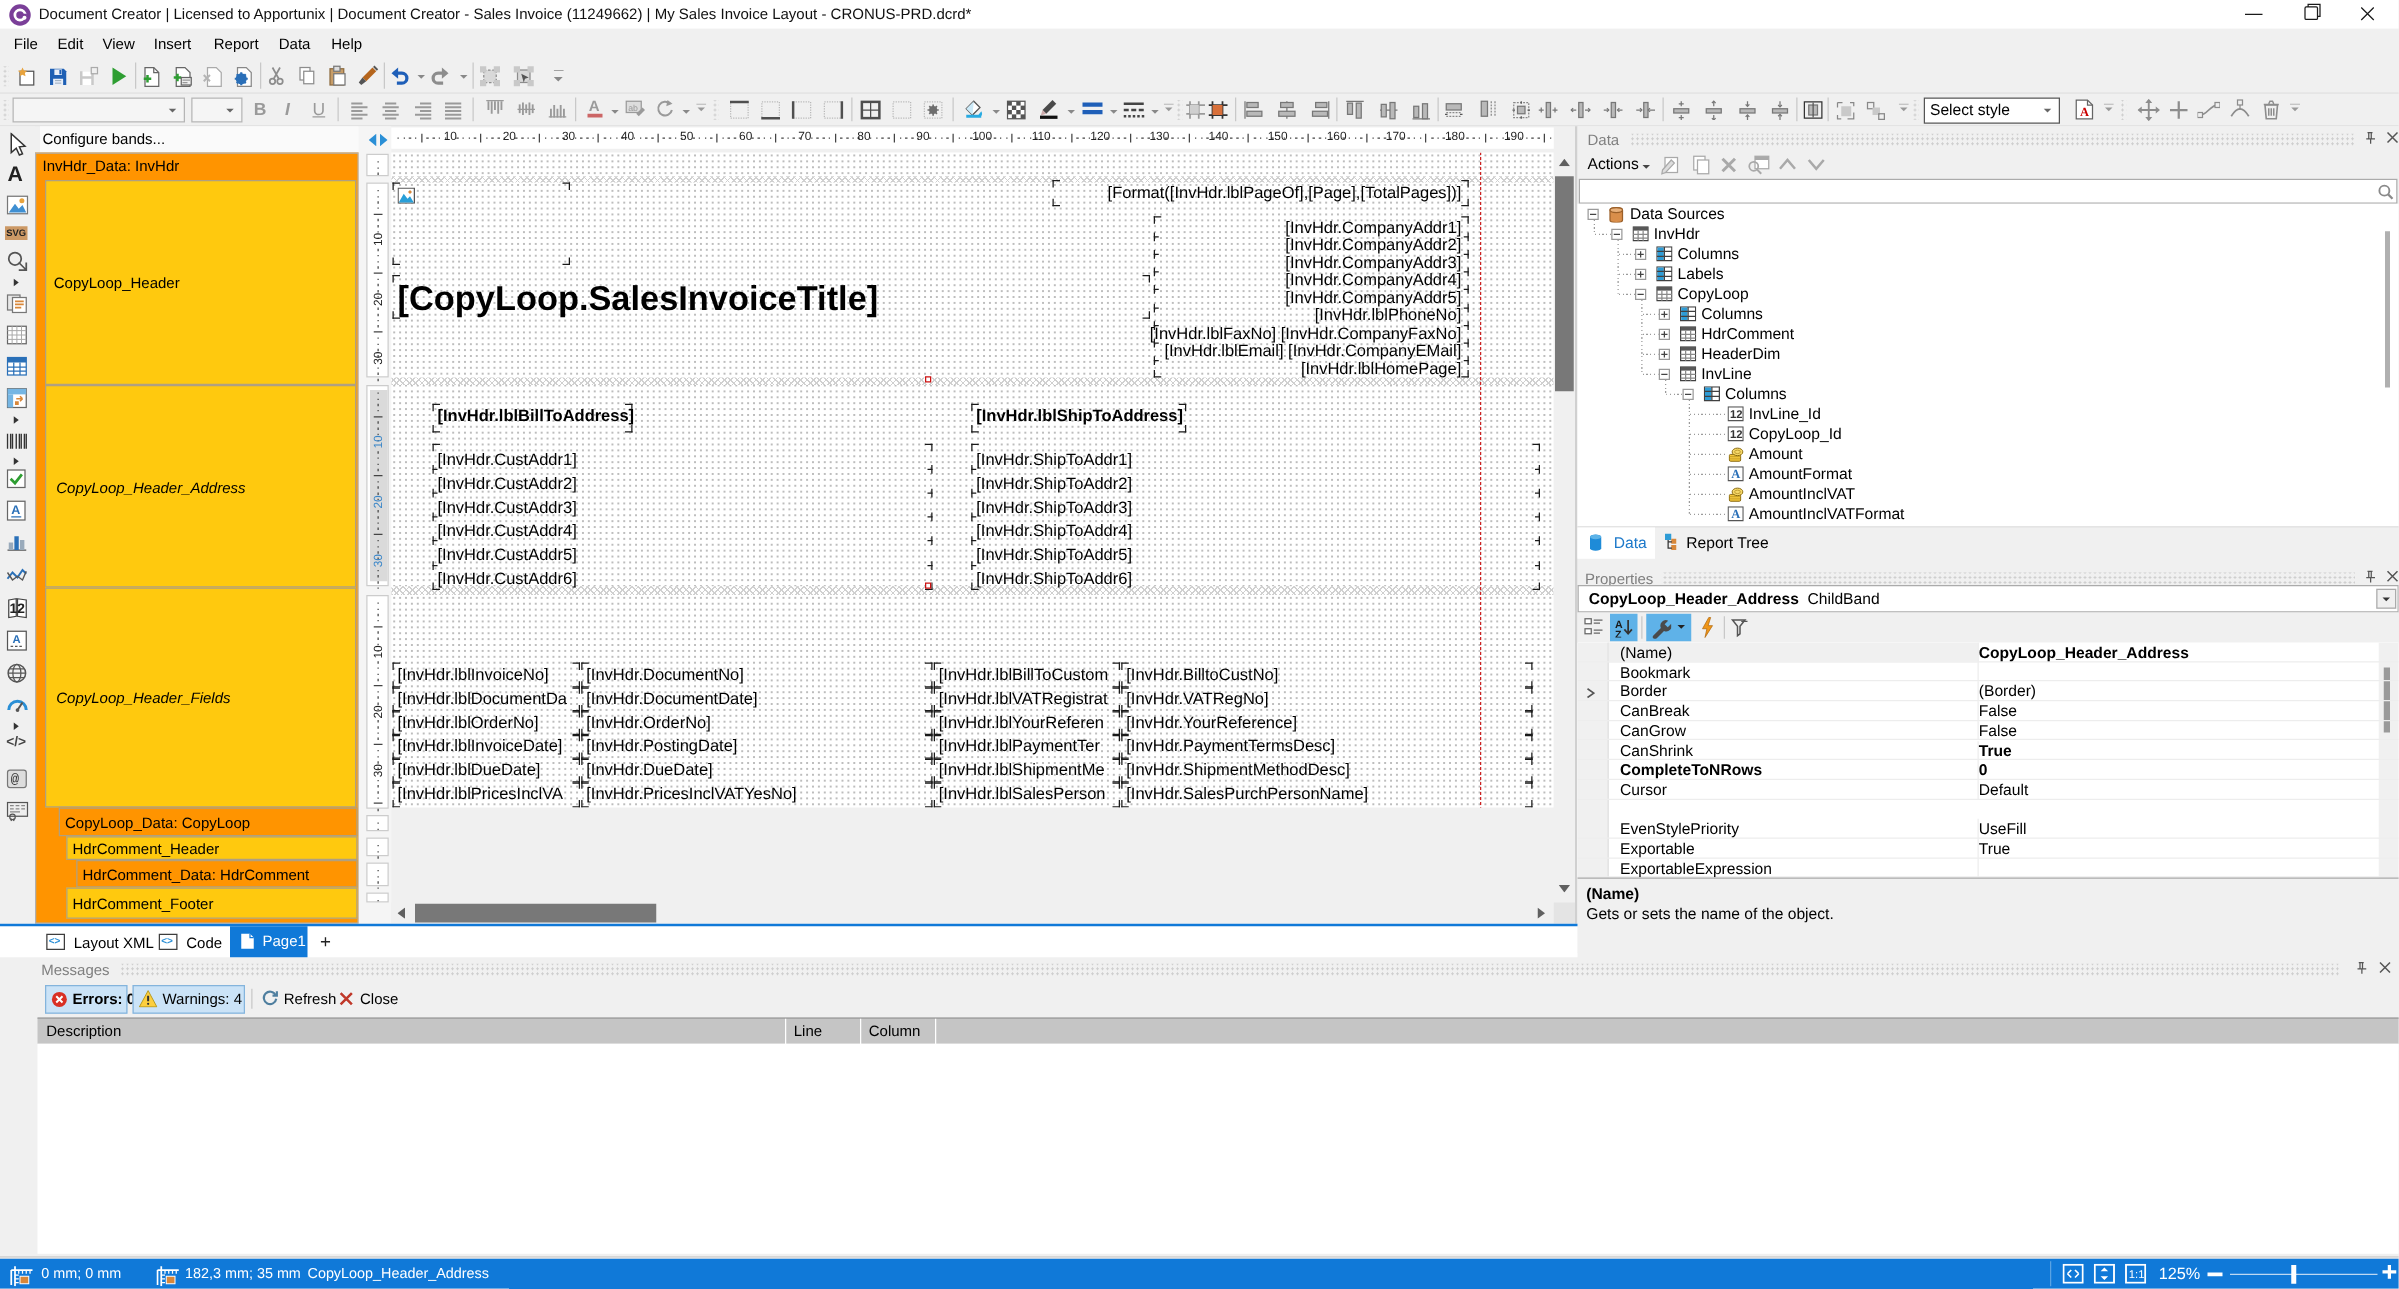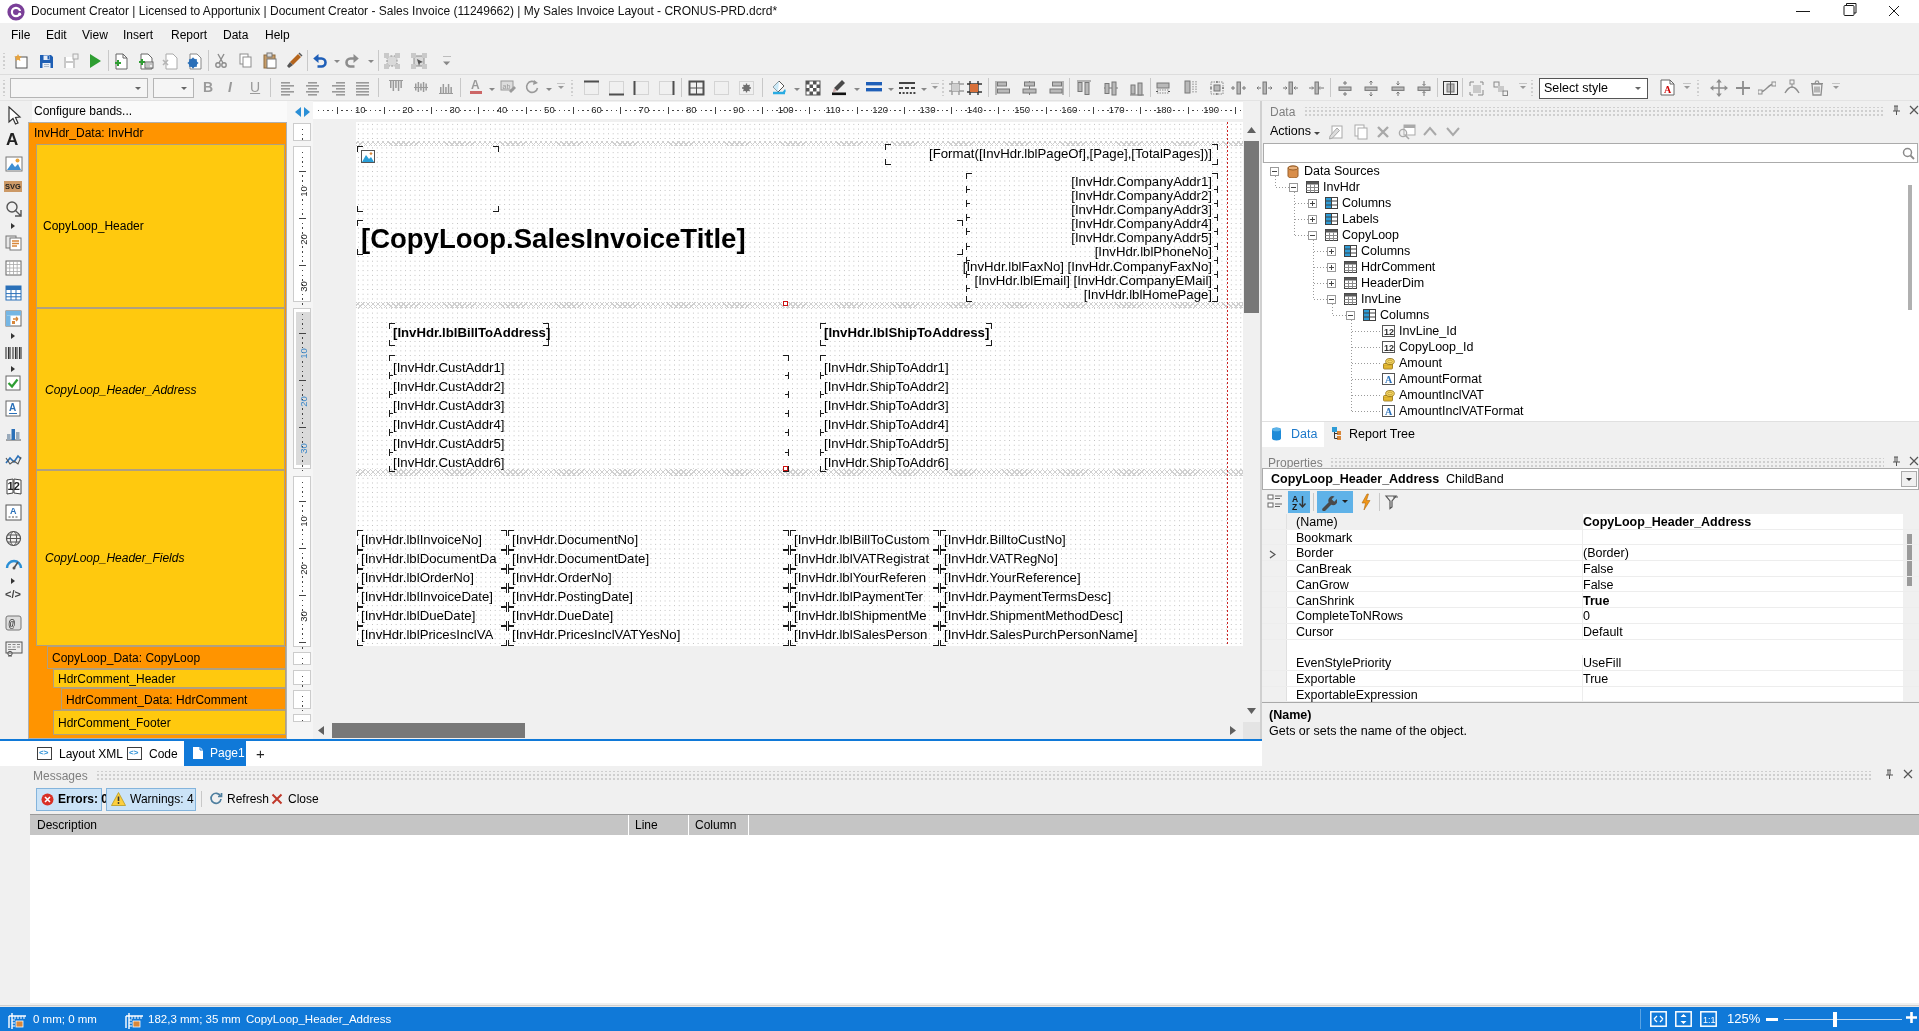--- a/index.html
+++ b/index.html
@@ -914,21 +914,21 @@
     <div class="abs" style="left:888.7px;top:7.5px;width:1.6px;height:1.6px;background:#444;"></div>
     <div class="abs" style="left:893.4px;top:7.5px;width:1.6px;height:1.6px;background:#444;"></div>
     <div class="abs" style="left:889.1px;top:2px;width:18px;text-align:center;font-size:9.5px;color:#222;">190</div>
     <div class="abs" style="left:902.9px;top:7.5px;width:1.6px;height:1.6px;background:#444;"></div>
     <div class="abs" style="left:907.6px;top:7.5px;width:1.6px;height:1.6px;background:#444;"></div>
     <div class="abs" style="left:912.3px;top:7.5px;width:1.6px;height:1.6px;background:#444;"></div>
     <div class="abs" style="left:917.0px;top:7.5px;width:1.6px;height:1.6px;background:#444;"></div>
     <div class="abs" style="left:921.8px;top:5px;width:1px;height:7px;background:#444;"></div>
     <div class="abs" style="left:926.5px;top:7.5px;width:1.6px;height:1.6px;background:#444;"></div>
   </div>
-<div class="abs grid" style="left:313px;top:122px;width:930px;height:524px;overflow:hidden;margin-left:43px;">
+<div class="abs grid" style="left:313px;top:122px;width:930px;height:524px;overflow:hidden;">
     <div class="abs hatch" style="left:0;top:19px;width:930px;height:5px;"></div>
     <div class="abs hatch" style="left:0;top:180px;width:930px;height:6px;"></div>
     <div class="abs hatch" style="left:0;top:347px;width:930px;height:7px;"></div>
     <div class="abs hatch" style="left:0;top:525px;width:930px;height:5px;"></div>
     <div class="abs hatch" style="left:0;top:543px;width:930px;height:5px;"></div>
     <div class="abs hatch" style="left:0;top:563px;width:930px;height:5px;"></div>
     <div class="abs hatch" style="left:0;top:587px;width:930px;height:5px;"></div>
     <div class="abs" style="left:871px;top:0;width:1px;height:600px;background-image:repeating-linear-gradient(#cc2222 0 2px,transparent 2px 4px);"></div>
     <div class="el" style="left:2px;top:25px;width:140px;height:64px;">
       <i class="tl"></i>
@@ -1484,21 +1484,21 @@
           <span style="position:absolute;left:9px;top:1px;">CanGrow</span>
         </div>
         <div class="abs" style="left:321px;top:1px;">False</div>
       </div>
       <div class="prow" style="top:78.5px;height:15.7px;">
         <div class="abs" style="left:25px;top:0;width:296px;height:15.7px;border-right:1px solid #ededed;">
           <span style="position:absolute;left:9px;top:1px;">CanShrink</span>
         </div>
         <div class="abs" style="left:321px;top:1px;font-weight:bold;">True</div>
       </div>
-      <div class="prow" style="top:94.2px;height:15.7px;">
+      <div class="prow" style="top:94.2px;height:15.7px;font-weight:bold;">
         <div class="abs" style="left:25px;top:0;width:296px;height:15.7px;border-right:1px solid #ededed;">
           <span style="position:absolute;left:9px;top:1px;">CompleteToNRows</span>
         </div>
         <div class="abs" style="left:321px;top:1px;">0</div>
       </div>
       <div class="prow" style="top:109.9px;height:15.7px;">
         <div class="abs" style="left:25px;top:0;width:296px;height:15.7px;border-right:1px solid #ededed;">
           <span style="position:absolute;left:9px;top:1px;">Cursor</span>
         </div>
         <div class="abs" style="left:321px;top:1px;">Default</div>

